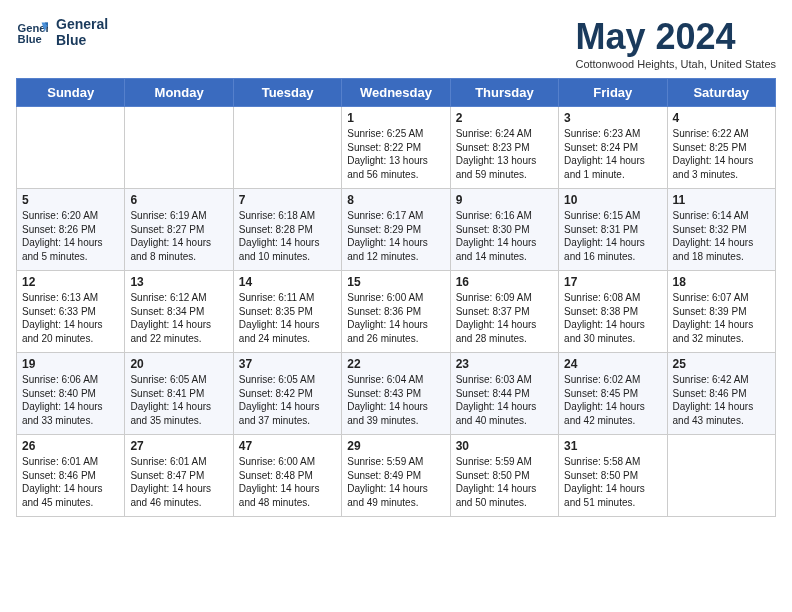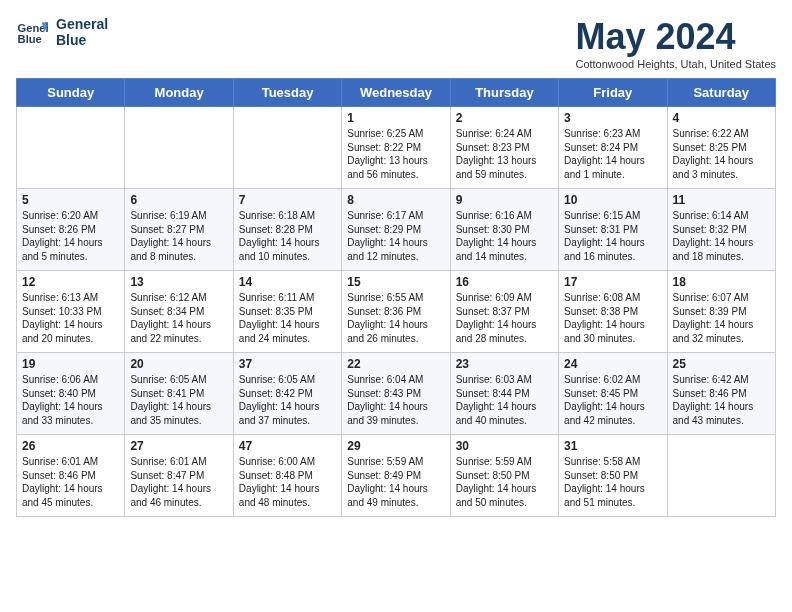--- a/index.html
+++ b/index.html
@@ -186,38 +186,38 @@
           <div class="day-num">11</div>
           <div class="cell-text">Sunrise: 6:14 AM
 Sunset: 8:32 PM
 Daylight: 14 hours and 18 minutes.</div>
         </td>
       </tr>
       <tr>
         <td>
           <div class="day-num">12</div>
           <div class="cell-text">Sunrise: 6:13 AM
-Sunset: 10:33 PM
+Sunset: 6:33 PM
 Daylight: 14 hours and 20 minutes.</div>
         </td>
         <td>
           <div class="day-num">13</div>
           <div class="cell-text">Sunrise: 6:12 AM
 Sunset: 8:34 PM
 Daylight: 14 hours and 22 minutes.</div>
         </td>
         <td>
           <div class="day-num">14</div>
           <div class="cell-text">Sunrise: 6:11 AM
 Sunset: 8:35 PM
 Daylight: 14 hours and 24 minutes.</div>
         </td>
         <td>
           <div class="day-num">15</div>
-          <div class="cell-text">Sunrise: 6:55 AM
+          <div class="cell-text">Sunrise: 6:00 AM
 Sunset: 8:36 PM
 Daylight: 14 hours and 26 minutes.</div>
         </td>
         <td>
           <div class="day-num">16</div>
           <div class="cell-text">Sunrise: 6:09 AM
 Sunset: 8:37 PM
 Daylight: 14 hours and 28 minutes.</div>
         </td>
         <td>

